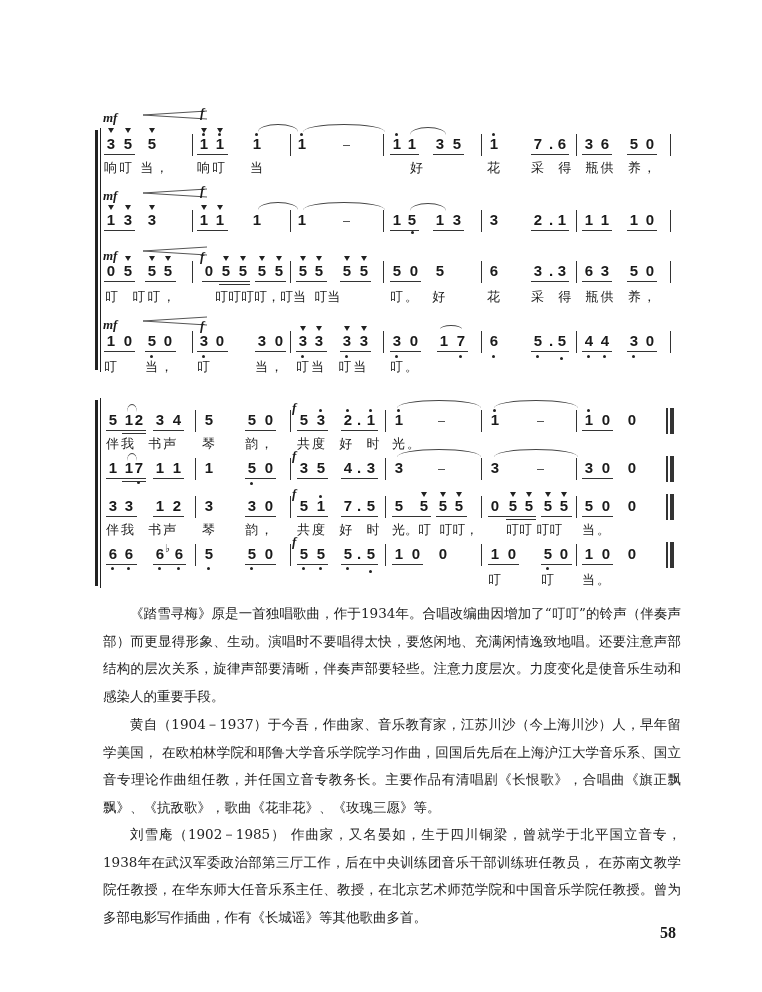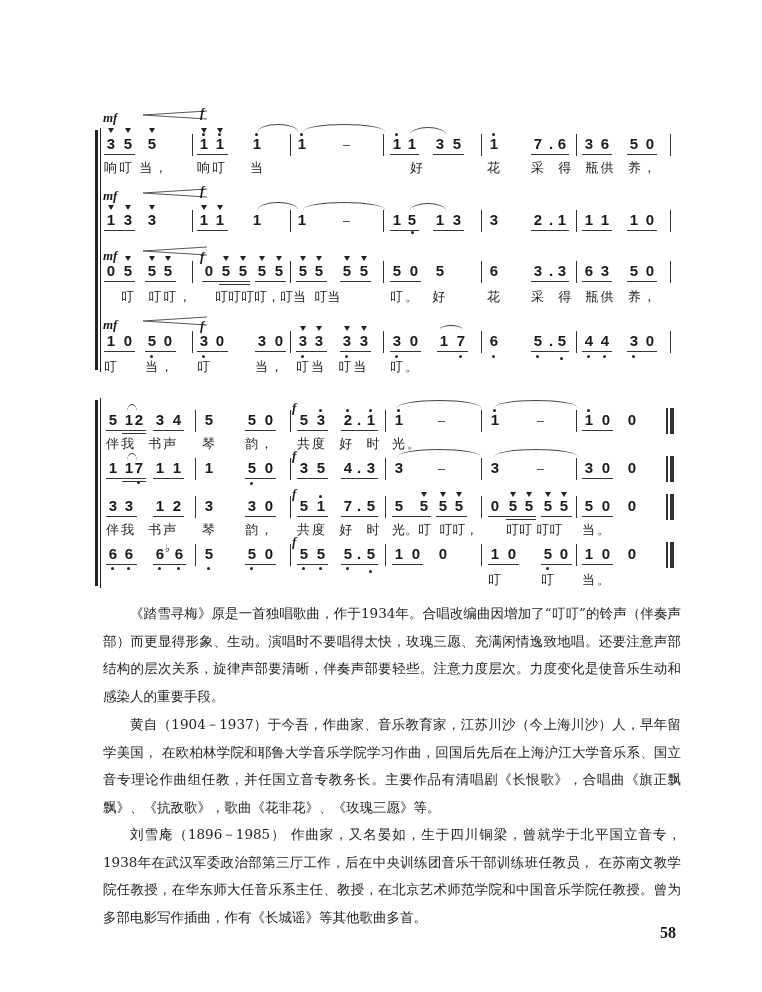--- a/index.html
+++ b/index.html
@@ -74,21 +74,21 @@
       <span class="note" style="left:555px;top:136px;">6</span>
     <span class="uline" style="left:531px;top:154px;width:38px;"></span>
     <span class="bar" style="left:576px;top:134px;height:22px;"></span>
     <span class="note" style="left:582px;top:136px;">3</span>
       <span class="note" style="left:598px;top:136px;">6</span>
     <span class="uline" style="left:582px;top:154px;width:30px;"></span>
     <span class="note" style="left:627px;top:136px;">5</span>
       <span class="note" style="left:643px;top:136px;">0</span>
     <span class="uline" style="left:627px;top:154px;width:30px;"></span>
     <span class="bar" style="left:670px;top:134px;height:22px;"></span>
-    <span class="lyric" style="left:104px;top:160px;font-family:Liberation Serif, serif;">响叮 当，</span>
+    <span class="lyric" style="left:104px;top:160px;">响叮 当，</span>
     <span class="lyric" style="left:197px;top:160px;">响叮</span>
     <span class="lyric" style="left:250px;top:160px;">当</span>
     <span class="lyric" style="left:410px;top:160px;">好</span>
     <span class="lyric" style="left:487px;top:160px;">花</span>
     <span class="lyric" style="left:531px;top:160px;">采&nbsp;&nbsp;得&nbsp;&nbsp;瓶供&nbsp;&nbsp;养，</span>
   </div>
 
   <span class="dyn" style="left:103px;top:189px;">mf</span>
   <svg class="cresc" style="left:143px;top:188px;" width="64" height="10">
       <polyline points="64,1 0,5 64,9" fill="none" stroke="#555" stroke-width="1"></polyline>
@@ -190,21 +190,21 @@
       <span class="note" style="left:555px;top:263px;">3</span>
     <span class="uline" style="left:531px;top:281px;width:38px;"></span>
     <span class="bar" style="left:576px;top:261px;height:22px;"></span>
     <span class="note" style="left:582px;top:263px;">6</span>
       <span class="note" style="left:598px;top:263px;">3</span>
     <span class="uline" style="left:582px;top:281px;width:30px;"></span>
     <span class="note" style="left:627px;top:263px;">5</span>
       <span class="note" style="left:643px;top:263px;">0</span>
     <span class="uline" style="left:627px;top:281px;width:30px;"></span>
     <span class="bar" style="left:670px;top:261px;height:22px;"></span>
-    <span class="lyric" style="left:121px;top:289px;">叮&nbsp;&nbsp;叮叮，</span>
+    <span class="lyric" style="left:105px;top:289px;">叮&nbsp;&nbsp;叮叮，</span>
     <span class="lyric" style="left:215px;top:289px;letter-spacing:0;">叮叮叮叮，叮当&nbsp;&nbsp;叮当</span>
     <span class="lyric" style="left:390px;top:289px;">叮。&nbsp;&nbsp;好</span>
     <span class="lyric" style="left:487px;top:289px;">花</span>
     <span class="lyric" style="left:531px;top:289px;">采&nbsp;&nbsp;得&nbsp;&nbsp;瓶供&nbsp;&nbsp;养，</span>
   </div>
 
   <span class="dyn" style="left:103px;top:318px;">mf</span>
   <svg class="cresc" style="left:143px;top:316px;" width="64" height="10">
       <polyline points="64,1 0,5 64,9" fill="none" stroke="#555" stroke-width="1"></polyline>
     </svg>
@@ -488,17 +488,17 @@
     <span class="uline" style="left:582px;top:564px;width:31px;"></span>
     <span class="note" style="left:625px;top:546px;">0</span>
     <span class="bar" style="left:666px;top:542px;height:26px;width:1.5px;"></span>
     <span class="bar" style="left:670px;top:542px;height:26px;width:3.5px;"></span>
     <span class="lyric" style="left:488px;top:572px;">叮</span>
     <span class="lyric" style="left:541px;top:572px;">叮</span>
     <span class="lyric" style="left:582px;top:572px;">当。</span>
   </div>
 </div>
 
-<p class="para" style="top:600px;margin:0;text-indent:27px;">《踏雪寻梅》原是一首独唱歌曲，作于1934年。合唱改编曲因增加了“叮叮”的铃声（伴奏声部）而更显得形象、生动。演唱时不要唱得太快，玫瑰三愿、充满闲情逸致地唱。还要注意声部结构的层次关系，旋律声部要清晰，伴奏声部要轻些。注意力度层次。力度变化是使音乐生动和感染人的重要手段。</p>
+<p class="para" style="top:600px;margin:0;text-indent:27px;">《踏雪寻梅》原是一首独唱歌曲，作于1934年。合唱改编曲因增加了“叮叮”的铃声（伴奏声部）而更显得形象、生动。演唱时不要唱得太快，要悠闲地、充满闲情逸致地唱。还要注意声部结构的层次关系，旋律声部要清晰，伴奏声部要轻些。注意力度层次。力度变化是使音乐生动和感染人的重要手段。</p>
 <p class="para" style="top:711px;margin:0;text-indent:27px;">黄自（1904－1937）于今吾，作曲家、音乐教育家，江苏川沙（今上海川沙）人，早年留学美国， 在欧柏林学院和耶鲁大学音乐学院学习作曲，回国后先后在上海沪江大学音乐系、国立音专理论作曲组任教，并任国立音专教务长。主要作品有清唱剧《长恨歌》，合唱曲《旗正飘飘》、《抗敌歌》，歌曲《花非花》、《玫瑰三愿》等。</p>
-<p class="para" style="top:821px;margin:0;text-indent:27px;">刘雪庵（1896－1985） 作曲家，又名晏如，生于四川铜梁，曾就学于北平国立音专，1938年在武汉军委政治部第三厅工作，后在中央训练团音乐干部训练班任教员， 在苏南文教学院任教授，在华东师大任音乐系主任、教授，在北京艺术师范学院和中国音乐学院任教授。曾为多部电影写作插曲，作有《长城谣》等其他歌曲多首。</p>
+<p class="para" style="top:821px;margin:0;text-indent:27px;">刘雪庵（1902－1985） 作曲家，又名晏如，生于四川铜梁，曾就学于北平国立音专，1938年在武汉军委政治部第三厅工作，后在中央训练团音乐干部训练班任教员， 在苏南文教学院任教授，在华东师大任音乐系主任、教授，在北京艺术师范学院和中国音乐学院任教授。曾为多部电影写作插曲，作有《长城谣》等其他歌曲多首。</p>
 
 <span class="pagenum" style="left:660px;top:924px;">58</span>
 
 </body></html>

